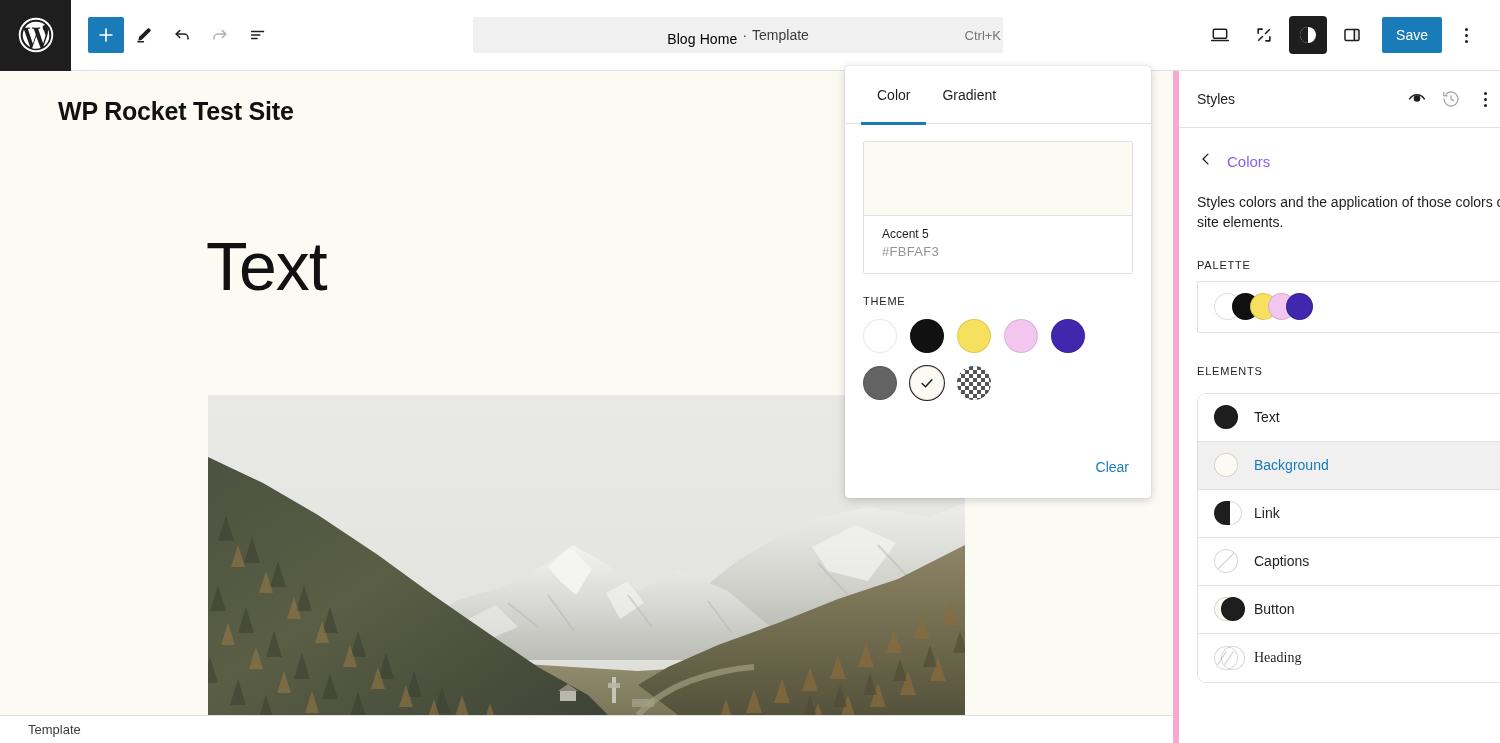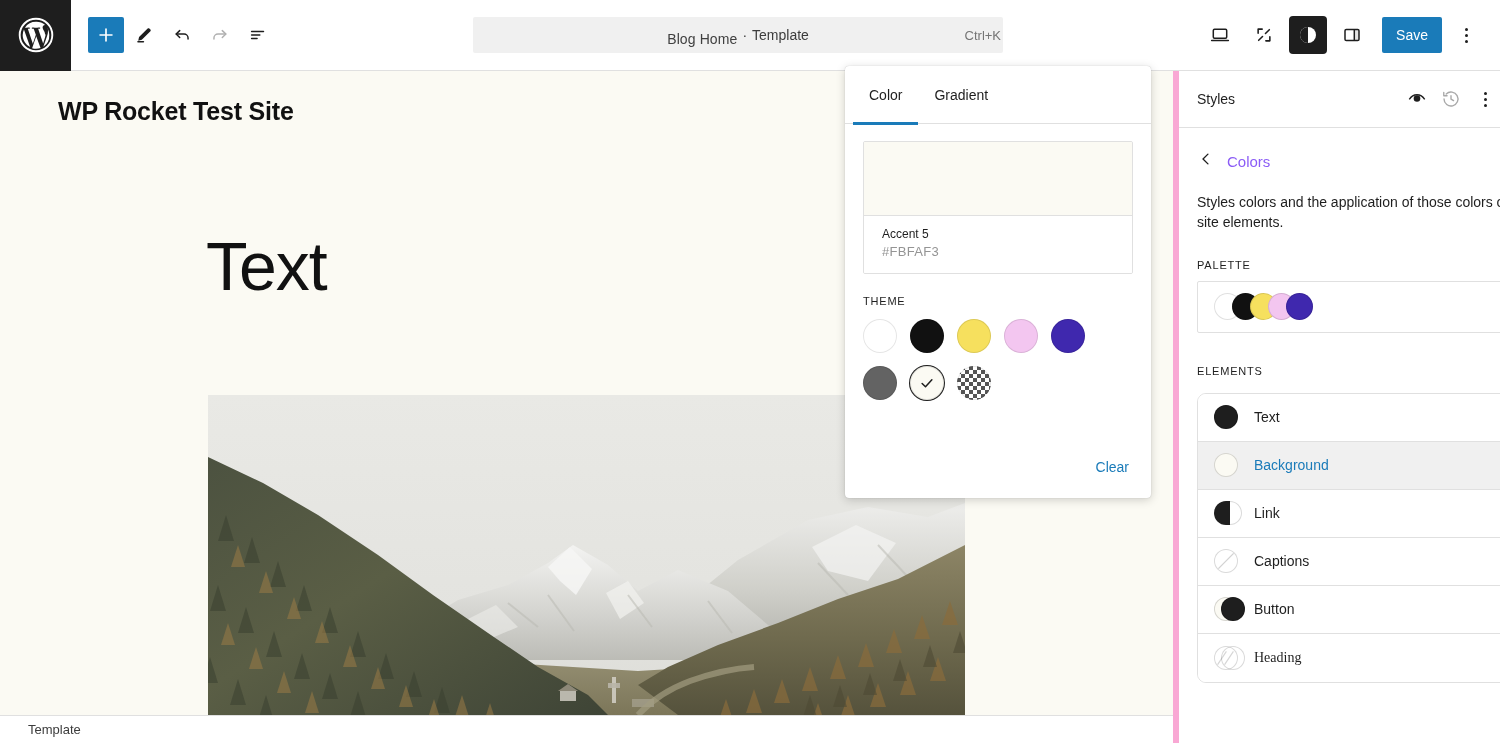--- a/index.html
+++ b/index.html
@@ -34,21 +34,21 @@
   .tb-btn.primary svg { stroke: #fff; }
   .tb-btn svg { display: block; }
   .tb-btn.disabled { opacity: 0.35; }
   .tb-spacer { flex: 1 1 auto; }
 
   .doc-title {
     width: 530px; height: 36px; background: #f0f0f0; border-radius: 2px;
     display: flex; align-items: center; justify-content: center;
     position: relative; cursor: pointer; flex: 0 0 530px;
   }
-  .doc-title .title-main { font-size: 14px; color: #404040; letter-spacing: .1px; margin-top: 8px; }
+  .doc-title .title-main { font-size: 14px; color: #000000; letter-spacing: .1px; margin-top: 8px; }
   .doc-title .title-sep { font-size: 14px; color: #3c3c3c; margin: 0 5px; }
   .doc-title .title-sub { font-size: 14px; color: #3c3c3c; }
   .doc-title .shortcut {
     position: absolute; right: 2px; font-size: 13px; color: #757575;
   }
 
   .tb-right { display: flex; align-items: center; gap: 4px; padding-right: 14px; }
   .tb-right .tb-btn { width: 40px; height: 40px; }
   .icon-btn-active {
     background: #1e1e1e; border-radius: 4px; width: 38px; height: 38px;
@@ -90,21 +90,21 @@
   }
   .bottombar .crumb { font-size: 13px; color: #3c3c3c; }
 
   
   .popover {
     position: absolute; left: 845px; top: 66px; width: 306px; height: 432px;
     background: #fff; border-radius: 4px;
     box-shadow: 0 2px 10px rgba(0,0,0,.18), 0 0 1px rgba(0,0,0,.25);
     z-index: 30;
   }
-  .pop-tabs { display: flex; height: 58px; border-bottom: 1px solid #e0e0e0; padding-left: 8px; }
+  .pop-tabs { display: flex; height: 58px; border-bottom: 1px solid #e0e0e0; padding-left: 16px; }
   .pop-tab {
     font-size: 14px; color: #1e1e1e; background: none; border: none;
     padding: 0 16px; height: 58px; cursor: pointer; position: relative;
     font-family: "Liberation Sans", sans-serif;
   }
   .pop-tab.active::after {
     content: ""; position: absolute; left: 0; right: 0; bottom: -1px;
     height: 3px; background: #1a7bb9;
   }
 

